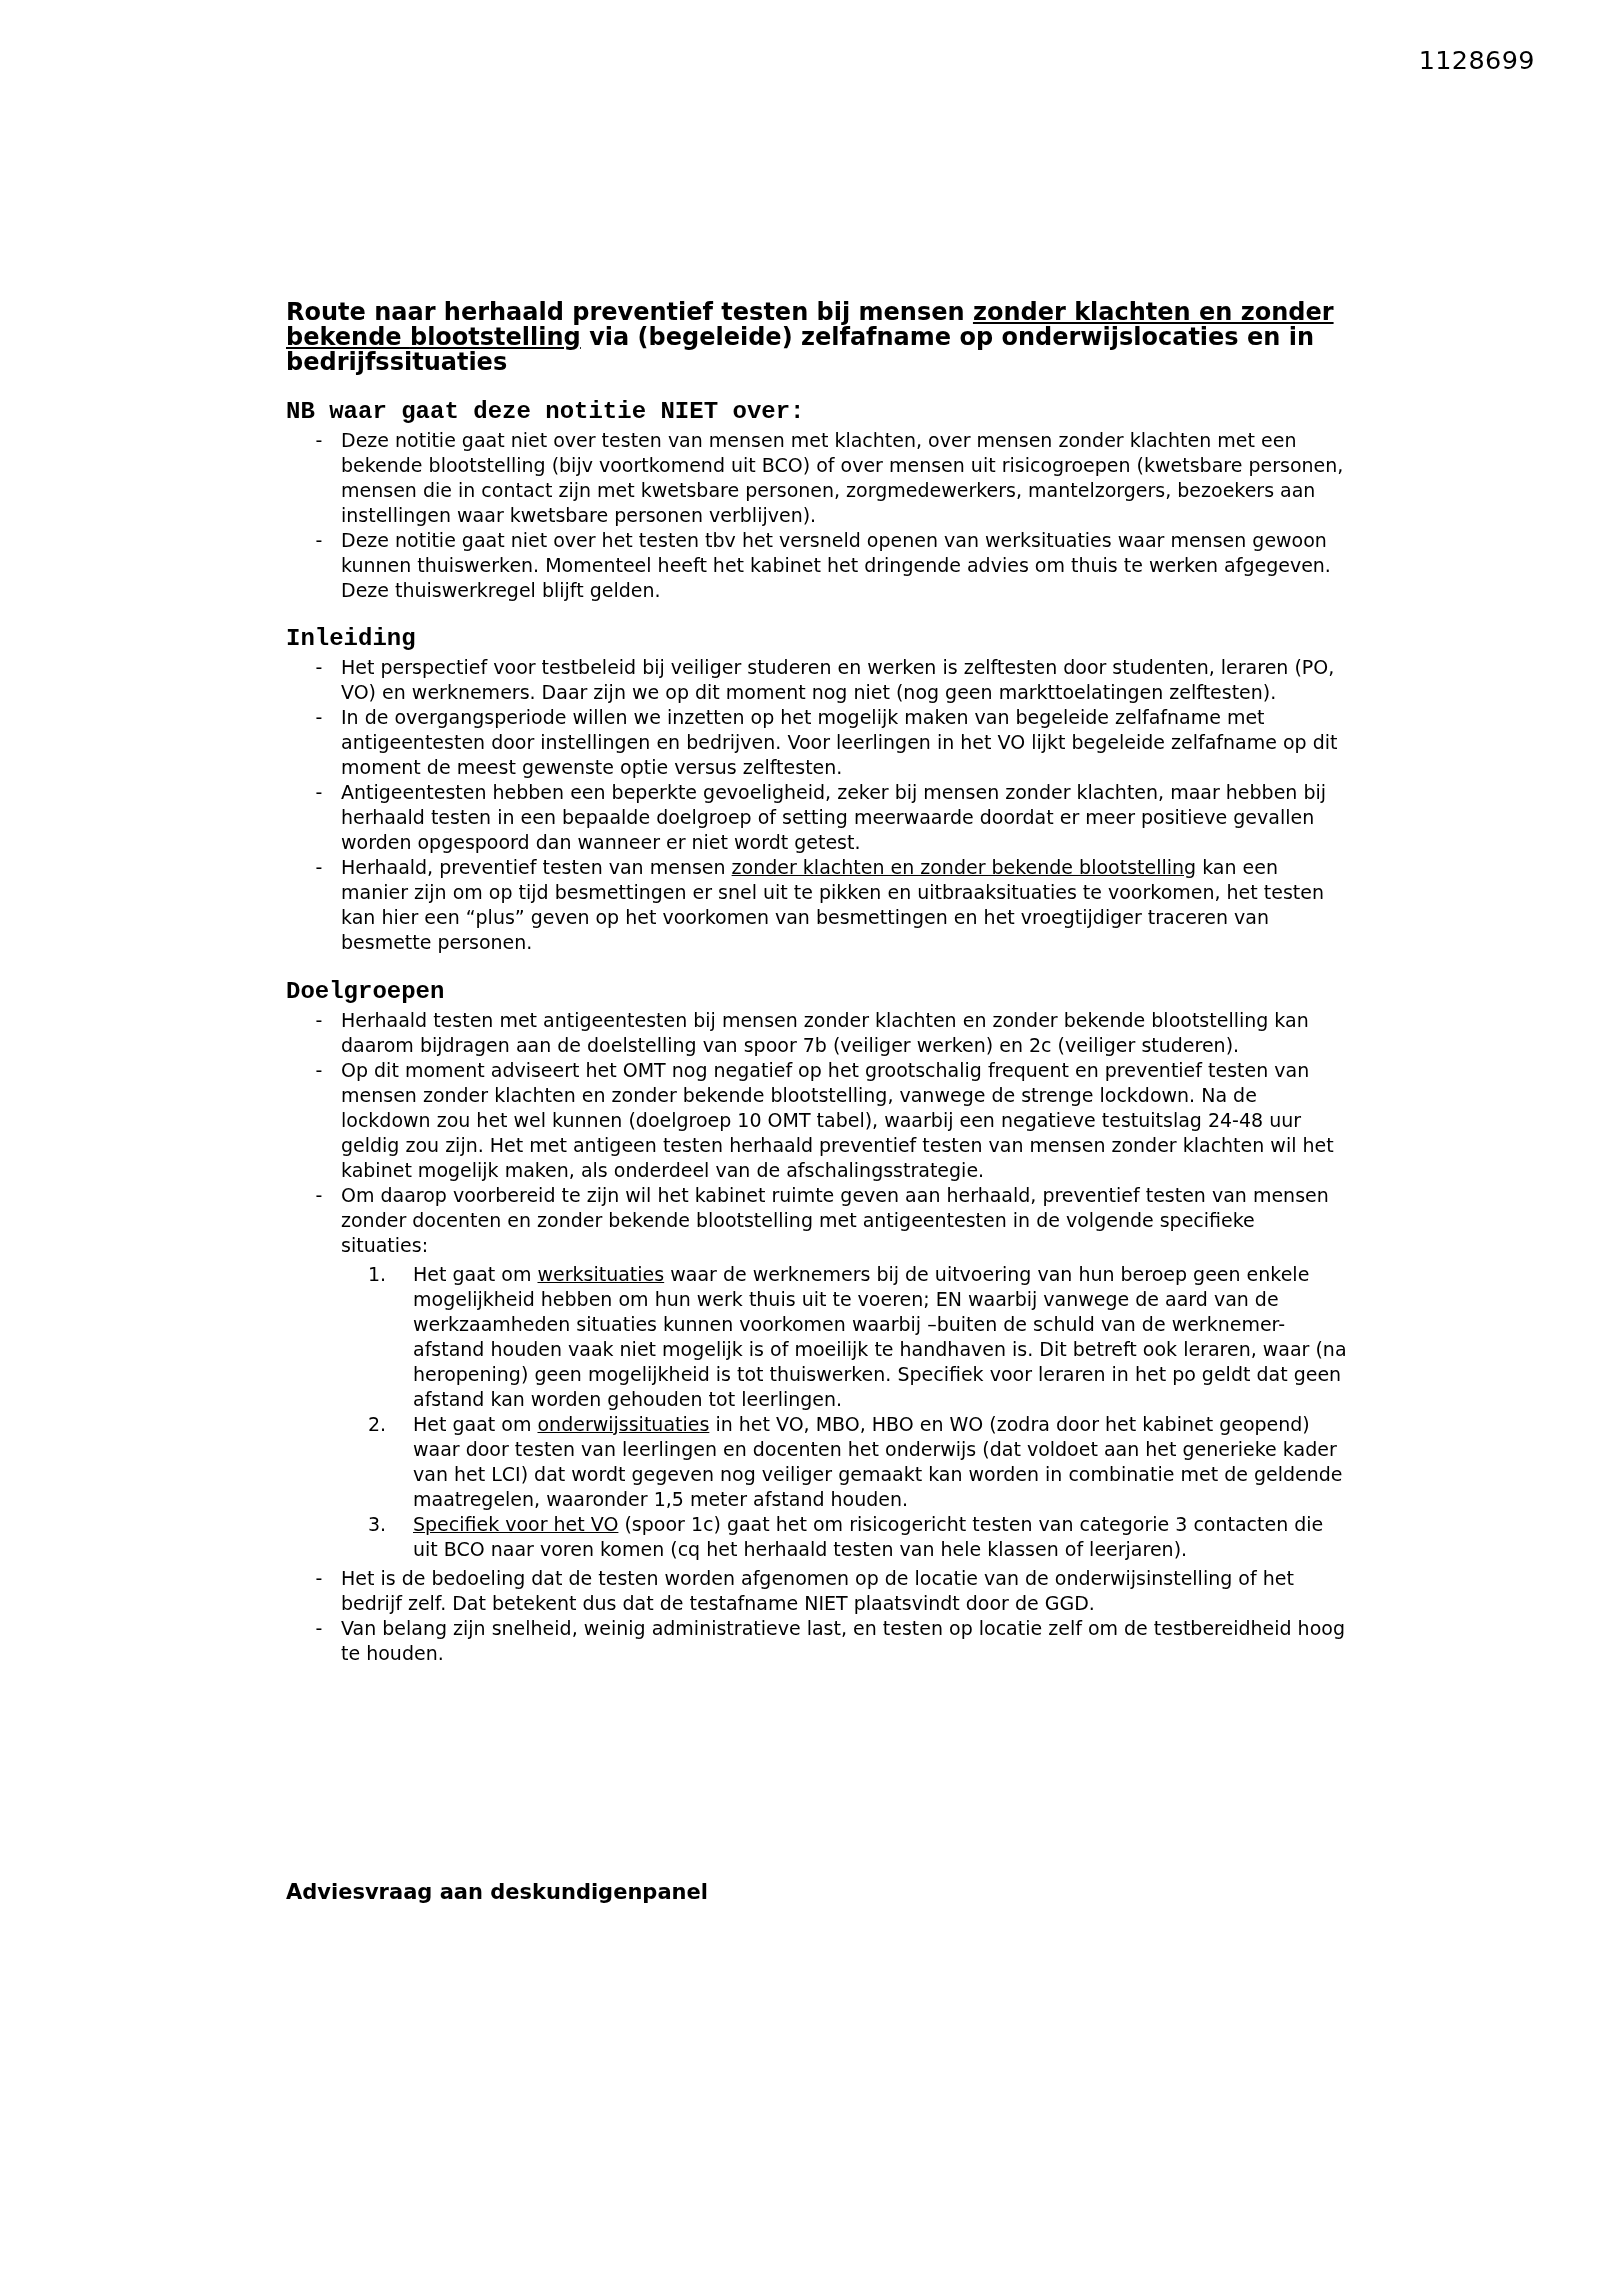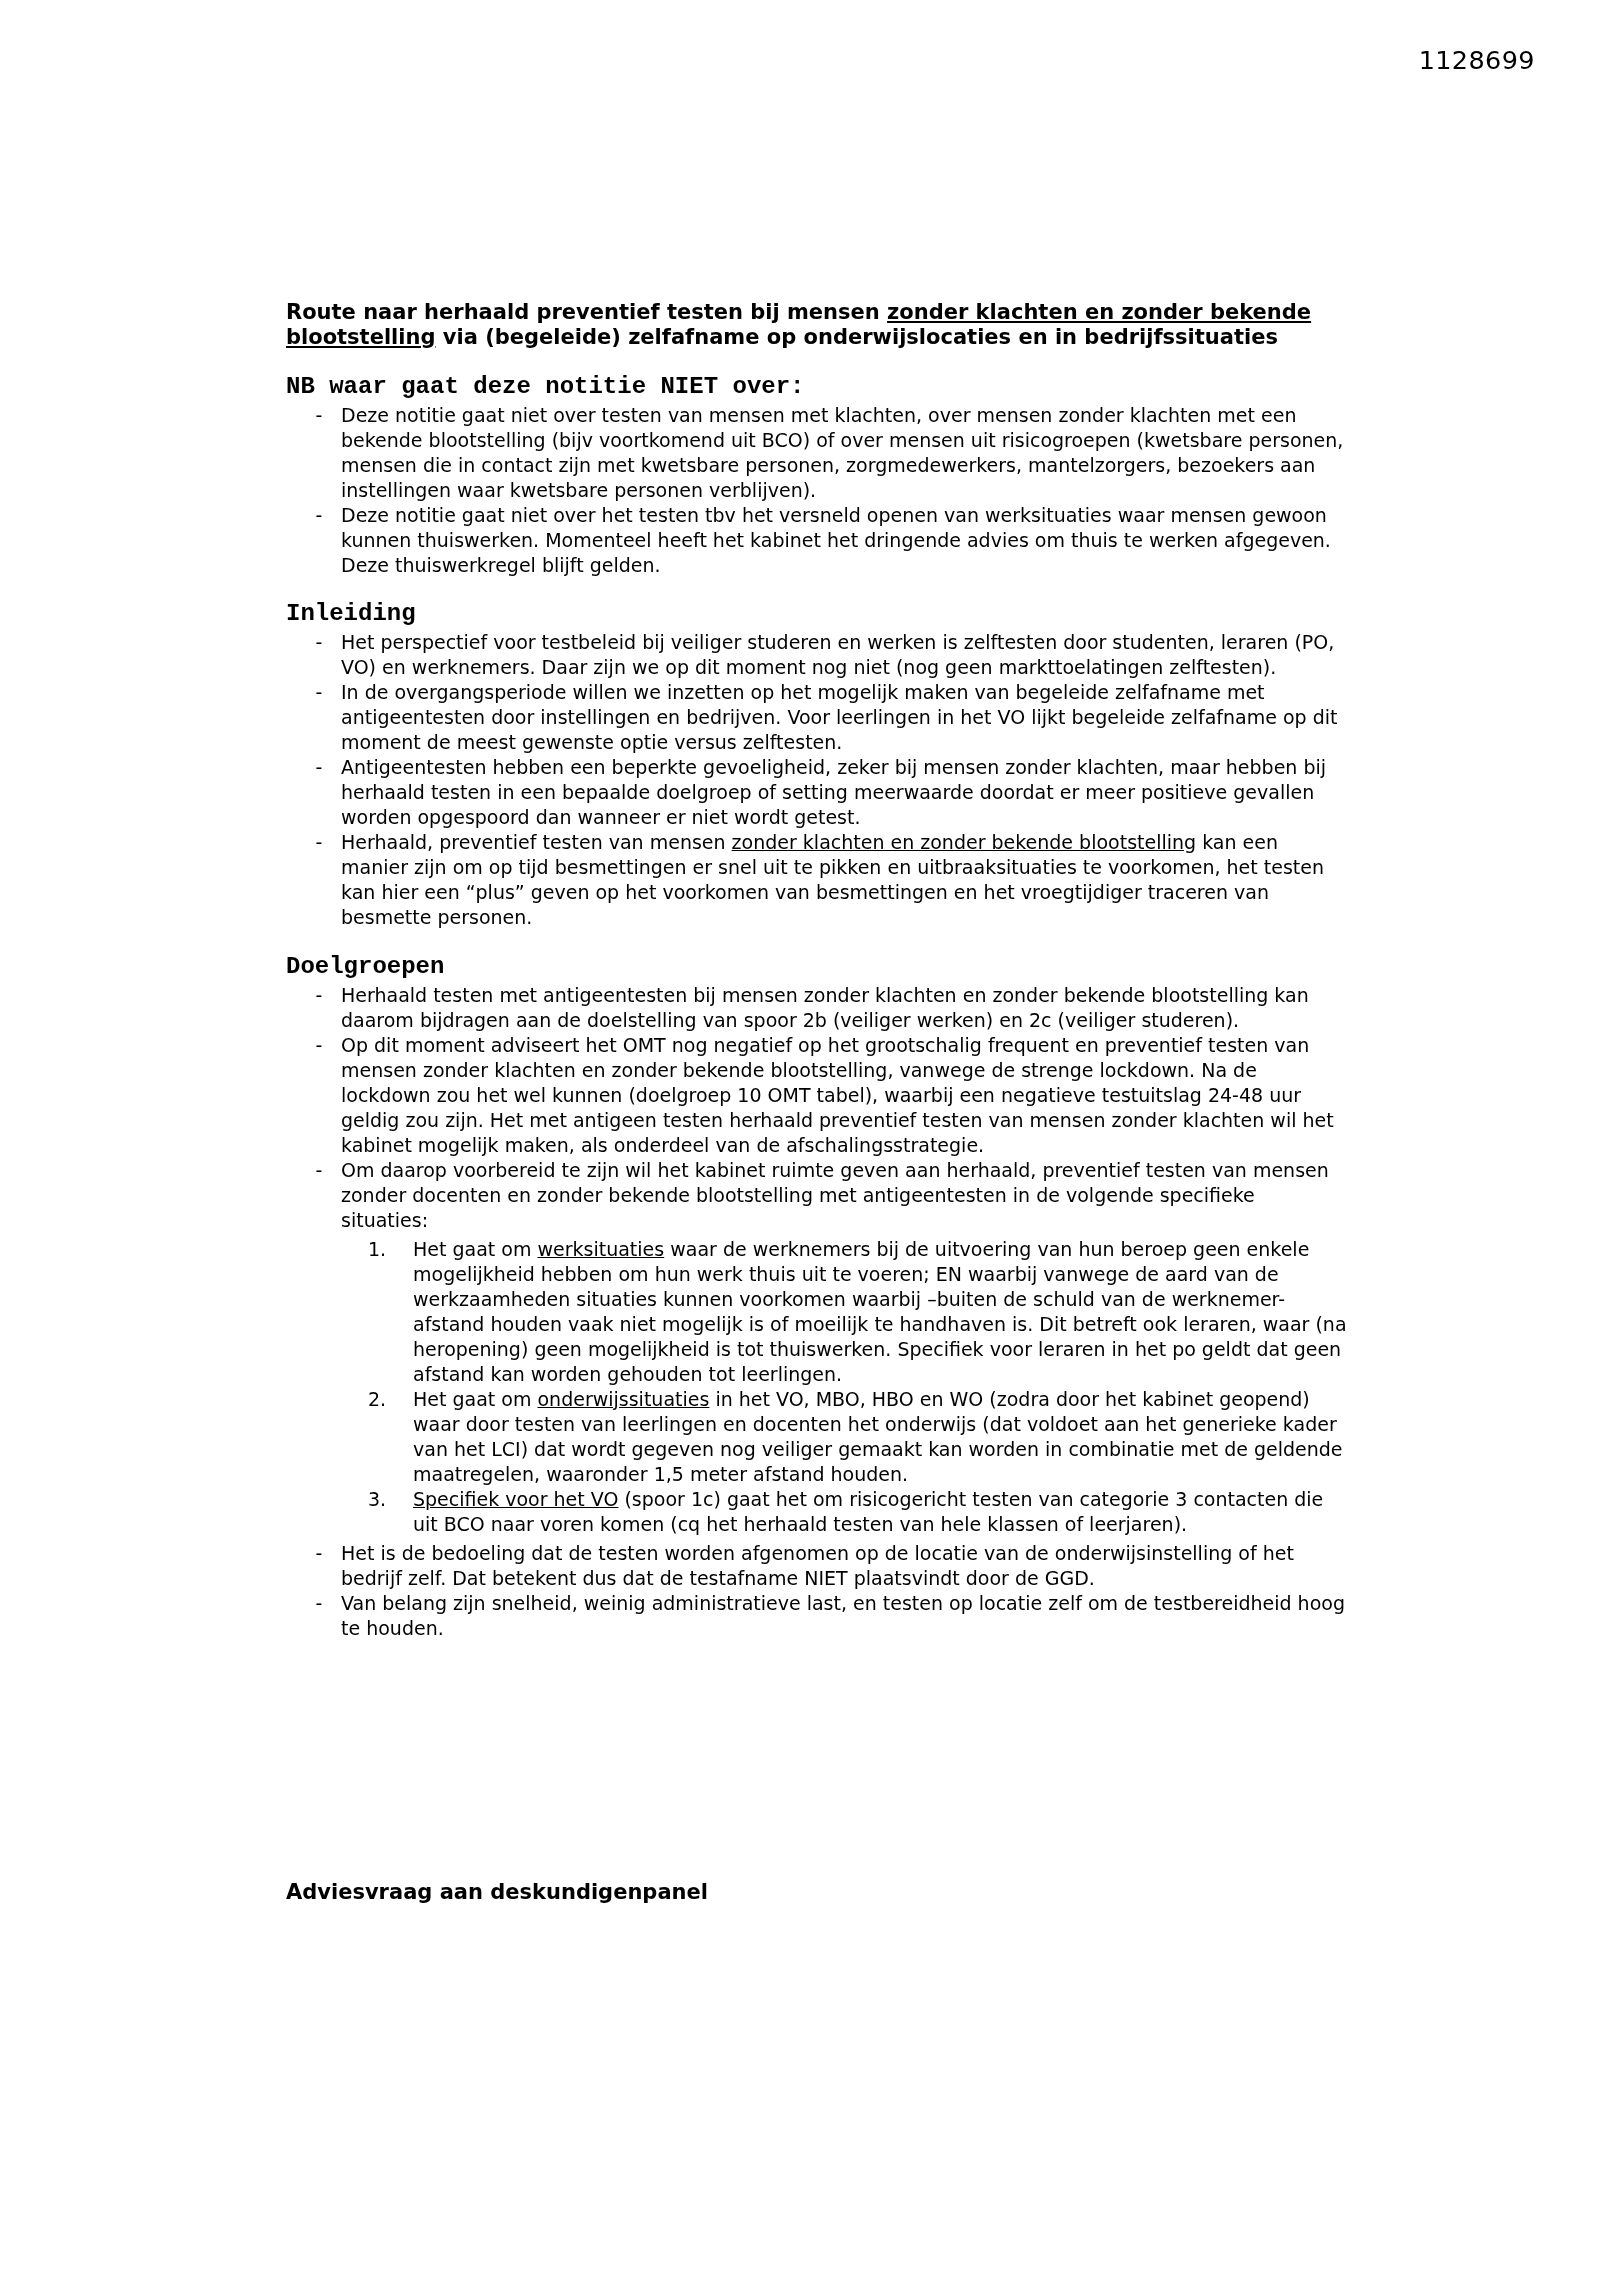--- a/index.html
+++ b/index.html
@@ -35,21 +35,21 @@
     position: absolute;
     left: 286px;
     top: 300px;
     width: 1064px;
     font-size: 19px;
     line-height: 25px;
   }
   .title {
     font-weight: bold;
     margin: 0 0 0 0;
-    font-size: 21px;
+    font-size: 24px;
     line-height: 25px;
   }
   .u { text-decoration: underline; }
   .section-head {
     font-weight: bold;
     margin: 23.5px 0 0 0;
     font-size: 24px;
     line-height: 25px;
     font-family: Liberation Mono, monospace;
   }
@@ -116,21 +116,21 @@
     <p class="section-head">Inleiding</p>
     <ul class="dash">
       <li><span class="bullet">-</span><span>Het perspectief voor testbeleid bij veiliger studeren en werken is zelftesten door studenten, leraren (PO, VO) en werknemers. Daar zijn we op dit moment nog niet (nog geen markttoelatingen zelftesten).</span></li>
       <li><span class="bullet">-</span><span>In de overgangsperiode willen we inzetten op het mogelijk maken van begeleide zelfafname met antigeentesten door instellingen en bedrijven. Voor leerlingen in het VO lijkt begeleide zelfafname op dit moment de meest gewenste optie versus zelftesten.</span></li>
       <li><span class="bullet">-</span><span>Antigeentesten hebben een beperkte gevoeligheid, zeker bij mensen zonder klachten, maar hebben bij herhaald testen in een bepaalde doelgroep of setting meerwaarde doordat er meer positieve gevallen worden opgespoord dan wanneer er niet wordt getest.</span></li>
       <li><span class="bullet">-</span><span>Herhaald, preventief testen van mensen </span><span class="u">zonder klachten en zonder bekende blootstelling</span><span> kan een manier zijn om op tijd besmettingen er snel uit te pikken en uitbraaksituaties te voorkomen, het testen kan hier een “plus” geven op het voorkomen van besmettingen en het vroegtijdiger traceren van besmette personen.</span></li>
     </ul>
 
     <p class="section-head">Doelgroepen</p>
     <ul class="dash">
-      <li><span class="bullet">-</span><span>Herhaald testen met antigeentesten bij mensen zonder klachten en zonder bekende blootstelling kan daarom bijdragen aan de doelstelling van spoor 2b (veiliger werken) en 2c (veiliger studeren).</span></li>
+      <li><span class="bullet">-</span><span>Herhaald testen met antigeentesten bij mensen zonder klachten en zonder bekende blootstelling kan daarom bijdragen aan de doelstelling van spoor 7b (veiliger werken) en 2c (veiliger studeren).</span></li>
       <li><span class="bullet">-</span><span>Op dit moment adviseert het OMT nog negatief op het grootschalig frequent en preventief testen van mensen zonder klachten en zonder bekende blootstelling, vanwege de strenge lockdown. Na de lockdown zou het wel kunnen (doelgroep 10 OMT tabel), waarbij een negatieve testuitslag 24-48 uur geldig zou zijn. Het met antigeen testen herhaald preventief testen van mensen zonder klachten wil het kabinet mogelijk maken, als onderdeel van de afschalingsstrategie.</span></li>
       <li><span class="bullet">-</span><span>Om daarop voorbereid te zijn wil het kabinet ruimte geven aan herhaald, preventief testen van mensen zonder docenten en zonder bekende blootstelling met antigeentesten in de volgende specifieke situaties:</span></li>
     </ul>
 
     <ol class="numbered">
       <li><span class="num">1.</span><span>Het gaat om </span><span class="u">werksituaties</span><span> waar de werknemers bij de uitvoering van hun beroep geen enkele mogelijkheid hebben om hun werk thuis uit te voeren; EN waarbij vanwege de aard van de werkzaamheden situaties kunnen voorkomen waarbij –buiten de schuld van de werknemer- afstand houden vaak niet mogelijk is of moeilijk te handhaven is. Dit betreft ook leraren, waar (na heropening) geen mogelijkheid is tot thuiswerken. Specifiek voor leraren in het po geldt dat geen afstand kan worden gehouden tot leerlingen.</span></li>
       <li><span class="num">2.</span><span>Het gaat om </span><span class="u">onderwijssituaties</span><span> in het VO, MBO, HBO en WO (zodra door het kabinet geopend) waar door testen van leerlingen en docenten het onderwijs (dat voldoet aan het generieke kader van het LCI) dat wordt gegeven nog veiliger gemaakt kan worden in combinatie met de geldende maatregelen, waaronder 1,5 meter afstand houden.</span></li>
       <li><span class="num">3.</span><span></span><span class="u">Specifiek voor het VO</span><span> (spoor 1c) gaat het om risicogericht testen van categorie 3 contacten die uit BCO naar voren komen (cq het herhaald testen van hele klassen of leerjaren).</span></li>
     </ol>
 

